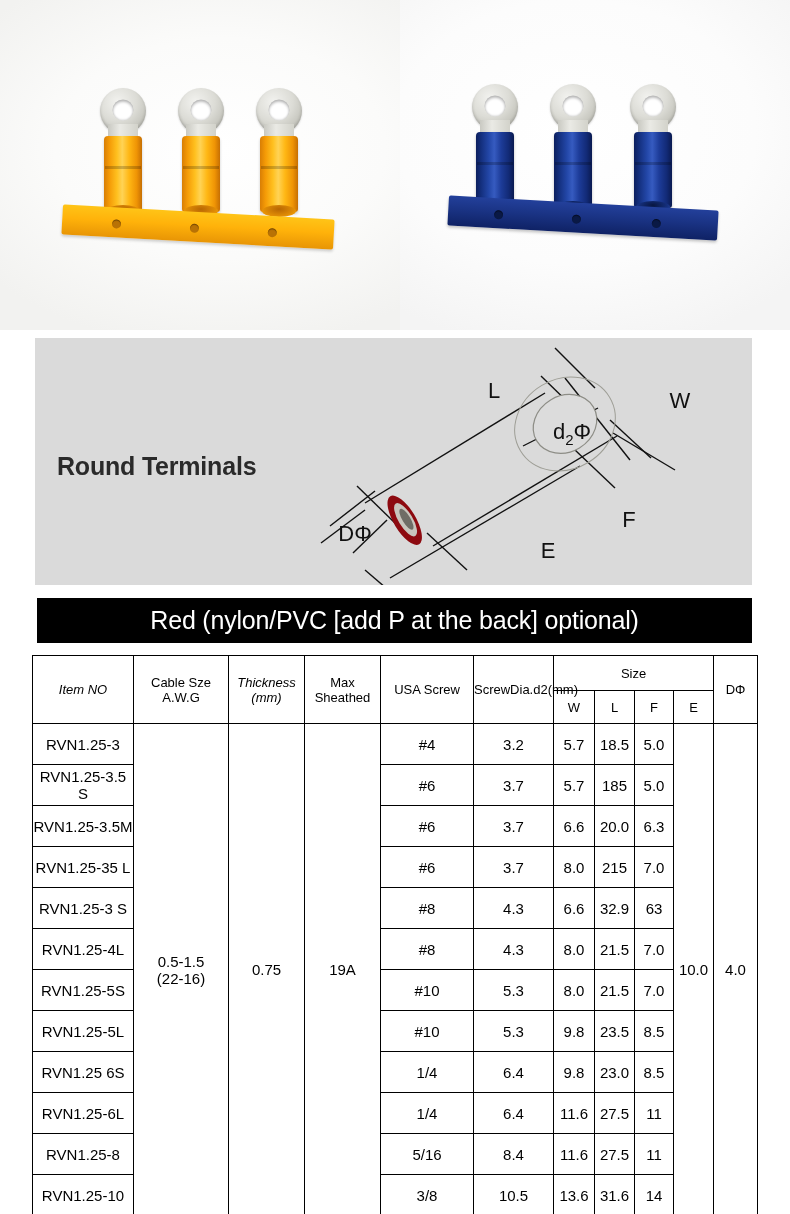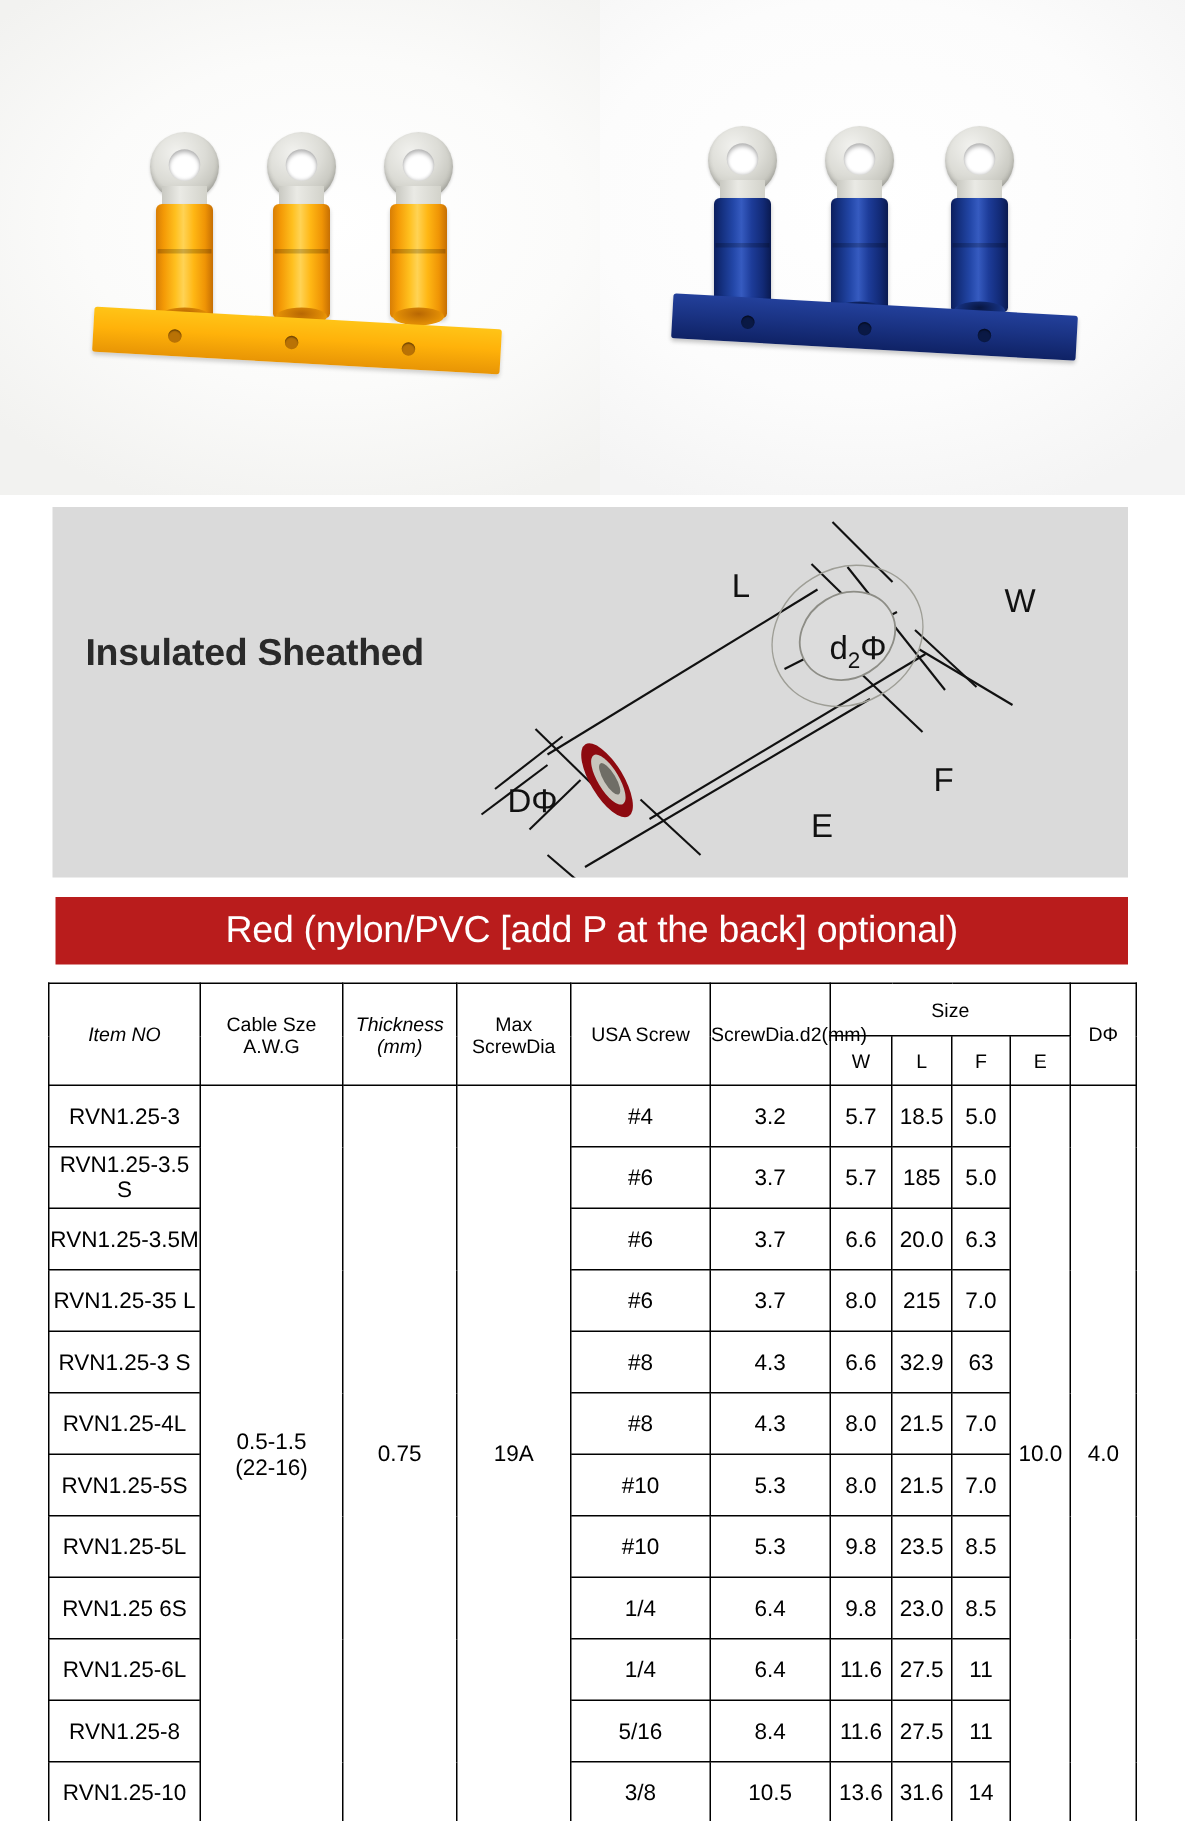--- a/index.html
+++ b/index.html
@@ -285,21 +285,22 @@
       <div class="hole" style="left:46px;"></div>
       <div class="hole" style="left:124px;"></div>
       <div class="hole" style="left:204px;"></div>
     </div>
   </div>
 </div>
 
 <div class="diagram-panel">
 
   <div class="diagram-title">
-    <span>Insulated Sheathed</span><br>
+    <br>
+    <span>Round Terminals</span>
   </div>
 
   <svg class="diagram-svg" viewBox="0 0 717 247">
     <defs>
       <linearGradient id="gRed" x1="0" y1="0" x2="0" y2="1">
         <parameter name="stop" offset="0%" stop-color="#ff5a52"></parameter>
         <parameter name="stop" offset="30%" stop-color="#ee1c26"></parameter>
         <parameter name="stop" offset="100%" stop-color="#a80d14"></parameter>
       </linearGradient>
       <radialGradient id="gMetal" cx="40%" cy="32%" r="70%">
@@ -355,21 +356,21 @@
 
     <text x="459" y="60" font-family="Liberation Sans, sans-serif" font-size="22" fill="#111" text-anchor="middle">L</text>
     <text x="645" y="70" font-family="Liberation Sans, sans-serif" font-size="22" fill="#111" text-anchor="middle">W</text>
     <text x="537" y="101" font-family="Liberation Sans, sans-serif" font-size="22" fill="#111" text-anchor="middle">d<tspan font-size="15" dy="6">2</tspan><tspan dy="-6">Φ</tspan></text>
     <text x="320" y="203" font-family="Liberation Sans, sans-serif" font-size="22" fill="#111" text-anchor="middle">DΦ</text>
     <text x="594" y="189" font-family="Liberation Sans, sans-serif" font-size="22" fill="#111" text-anchor="middle">F</text>
     <text x="513" y="220" font-family="Liberation Sans, sans-serif" font-size="22" fill="#111" text-anchor="middle">E</text>
   </svg>
 </div>
 
-<div class="red-banner" style="background:#b91c1c;">
+<div class="red-banner" style="background:#000000;">
   <span class="label">Red (nylon/PVC [add P at the back] optional)</span>
 </div>
 
 <table class="spec-table">
   <colgroup>
     <col style="width:101px">
       <col style="width:95px">
       <col style="width:76px">
     <col style="width:76px">
       <col style="width:93px">
@@ -378,21 +379,21 @@
       <col style="width:40px">
       <col style="width:39px">
     <col style="width:40px">
       <col style="width:44px">
   </colgroup>
   <thead>
     <tr class="hdr-row-a">
       <th rowspan="2" class="th-item">Item NO</th>
       <th rowspan="2" class="th-cable">Cable Sze A.W.G</th>
       <th rowspan="2" class="th-thick">Thickness (mm)</th>
-      <th rowspan="2" class="th-maxc">Max ScrewDia</th>
+      <th rowspan="2" class="th-maxc">Max Sheathed</th>
       <th rowspan="2" class="th-screw">USA Screw</th>
       <th rowspan="2" class="th-dia">ScrewDia.d2(mm)</th>
       <th colspan="4" class="th-size">Size</th>
       <th rowspan="2" class="th-dphi">DΦ</th>
     </tr>
     <tr class="hdr-row-b">
       <th class="th-sub">W</th>
       <th class="th-sub">L</th>
       <th class="th-sub">F</th>
       <th class="th-sub">E</th>

